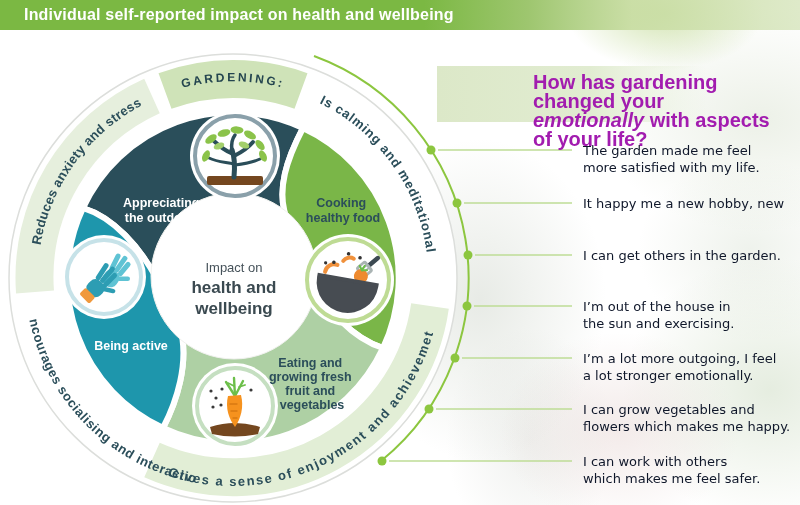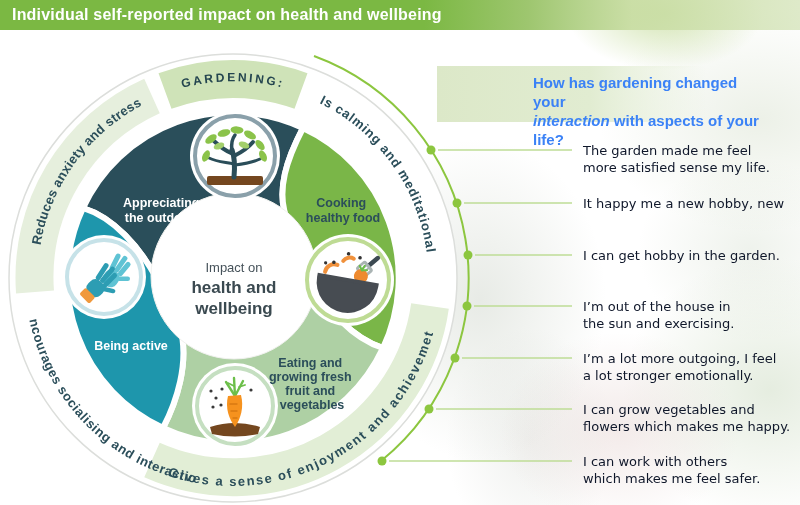--- a/index.html
+++ b/index.html
@@ -12,27 +12,27 @@
       radial-gradient(230px 160px at 340px 120px, rgba(208,219,196,0.40), rgba(208,219,196,0) 70%),
       radial-gradient(180px 230px at 60px 300px, rgba(203,210,199,0.45), rgba(203,210,199,0) 70%),
       radial-gradient(170px 140px at 200px 430px, rgba(226,206,203,0.42), rgba(226,206,203,0) 70%),
       radial-gradient(210px 190px at 350px 390px, rgba(204,219,193,0.50), rgba(204,219,193,0) 70%),
       radial-gradient(160px 130px at 330px 250px, rgba(212,222,206,0.38), rgba(212,222,206,0) 70%),
       radial-gradient(120px 160px at 110px 440px, rgba(215,218,212,0.40), rgba(215,218,212,0) 70%);}
   
   .titlebar{position:absolute;left:0;top:0;width:800px;height:30px;
     background:linear-gradient(90deg,#7bb843 0%,#7bb843 53%,#9ec66f 66%,
                rgba(199,220,160,0.88) 79%,rgba(213,228,186,0.78) 100%);}
-  .titlebar span{position:absolute;left:12px;top:0;line-height:30px;color:#fff;
+  .titlebar span{position:absolute;left:24px;top:0;line-height:30px;color:#fff;
     font-size:16px;font-weight:700;letter-spacing:0.2px;}
   
   .heading-band{position:absolute;left:437px;top:66px;width:278px;height:56px;
     background:linear-gradient(90deg,#dce8c8 0%,#e1ecd1 55%,rgba(240,244,234,0) 97%);}
   .sidebar-heading{position:absolute;left:533px;top:73px;width:240px;
-    font-size:15px;font-weight:700;color:#3b82f6;line-height:19px;}
+    font-size:20px;font-weight:700;color:#a21caf;line-height:19px;}
   
   .quote{position:absolute;left:583px;width:218px;color:#0f172a;
     font-family:"DejaVu Sans","Liberation Sans",sans-serif;font-size:13px;line-height:17px;}
   .svg-abs{position:absolute;pointer-events:none;}
   svg text{font-family:"Liberation Sans",sans-serif;}
 </style>
 </head>
 <body>
 
 <div class="page">
@@ -234,32 +234,32 @@
     </text>
   </svg>
 
   <div class="titlebar">
     <span>Individual self-reported impact on health and wellbeing</span>
   </div>
 
   <div class="heading-band"></div>
   <div class="sidebar-heading">
     <span>How has gardening changed your</span><br>
-    <i>interaction</i><span> with aspects of your life?</span>
+    <i>emotionally</i><span> with aspects of your life?</span>
   </div>
 
   <div class="quote" style="top:142px">
     <div>The garden made me feel</div>
-    <div>more satisfied sense my life.</div>
+    <div>more satisfied with my life.</div>
   </div>
   <div class="quote" style="top:195px">
     <div>It happy me a new hobby, new</div>
   </div>
   <div class="quote" style="top:247px">
-    <div>I can get hobby in the garden.</div>
+    <div>I can get others in the garden.</div>
   </div>
   <div class="quote" style="top:350px">
     <div>I’m a lot more outgoing, I feel</div>
     <div>a lot stronger emotionally.</div>
   </div>
   <div class="quote" style="top:298px">
     <div>I’m out of the house in</div>
     <div>the sun and exercising.</div>
   </div>
   <div class="quote" style="top:453px">

